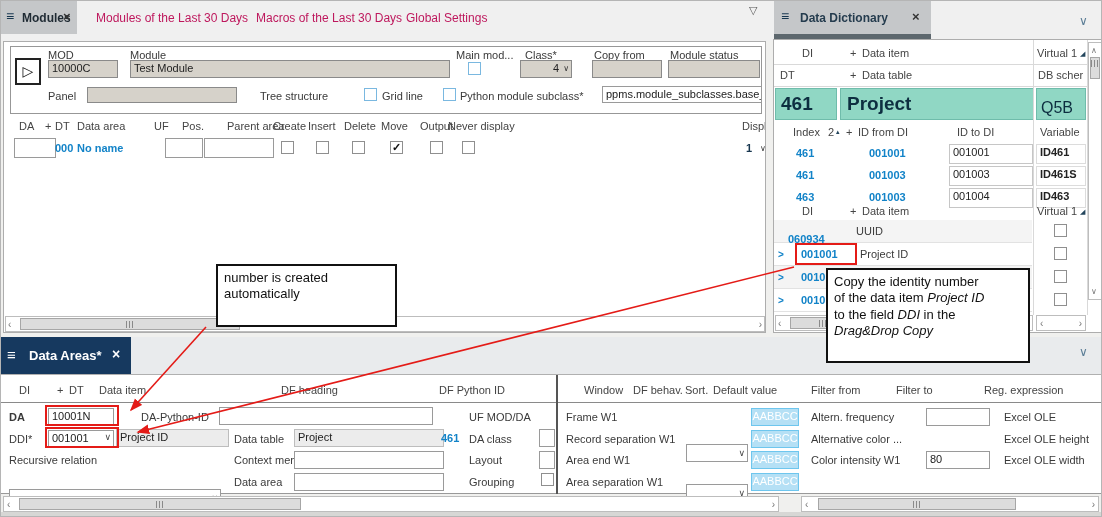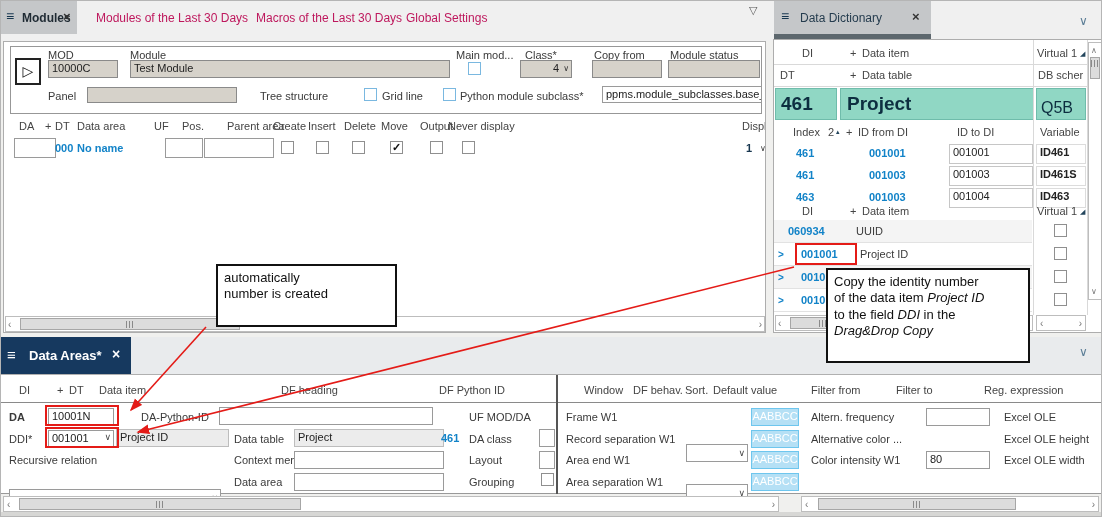--- a/index.html
+++ b/index.html
@@ -52,21 +52,21 @@
     <span class="abs tab" style="left:21px;top:10px;font-weight:bold;color:#1f2a33;">Modules</span>
     <span class="abs" style="left:62px;top:8px;font-size:13px;color:#333;font-weight:bold;">×</span>
   </div>
   <span class="abs tab" style="left:95px;top:10px;">Modules of the Last 30 Days</span>
   <span class="abs tab" style="left:255px;top:10px;">Macros of the Last 30 Days</span>
   <span class="abs tab" style="left:405px;top:10px;">Global Settings</span>
   <span class="abs" style="left:748px;top:3px;font-size:11px;color:#555;">▽</span>
 
   <div class="abs atab" style="left:773px;top:0;width:157px;height:33px;">
     <span class="abs" style="left:7px;top:7px;font-size:14px;color:#17364f;font-weight:bold;">≡</span>
-    <span class="abs tab" style="left:26px;top:10px;font-weight:normal;color:#253c4e;">Data Dictionary</span>
+    <span class="abs tab" style="left:26px;top:10px;font-weight:bold;color:#253c4e;">Data Dictionary</span>
     <span class="abs" style="left:138px;top:8px;font-size:13px;color:#333;font-weight:bold;">×</span>
   </div>
   <div class="abs" style="left:773px;top:33px;width:157px;height:5px;background:#5d676d;"></div>
   <span class="abs" style="left:1078px;top:13px;font-size:12px;color:#5b7d96;">∨</span>
 
   <div class="abs panel" style="left:2px;top:40px;width:763px;height:292px;overflow:hidden;">
 
     <div class="abs" style="left:6px;top:4px;width:752px;height:68px;border:1px solid #979797;"></div>
     <div class="abs" style="left:11px;top:16px;width:26px;height:27px;border:2px solid #222;background:#fff;text-align:center;">
       <span style="font-size:14px;color:#111;line-height:23px;">▷</span>
@@ -189,21 +189,21 @@
       <div class="abs wfld" style="left:262px;top:1px;width:50px;height:20px;border-color:#dcdcdc;font-weight:bold;">ID463</div>
     </div>
 
     <span class="abs hdr" style="left:28px;top:165px;">DI</span>
     <span class="abs hdr" style="left:76px;top:165px;">+</span>
     <span class="abs hdr" style="left:88px;top:165px;">Data item</span>
     <span class="abs hdr" style="left:263px;top:165px;">Virtual 1</span>
     <span class="abs srt" style="left:306px;top:168px;">◢</span>
 
     <div class="abs rowalt" style="left:0;top:180px;width:258px;height:23px;border-bottom:1px solid #e2e2e2;">
-      <span class="abs blue" style="left:14px;top:5px;">060934</span>
+      <span class="abs blue" style="left:14px;top:13px;">060934</span>
       <span class="abs lbl" style="left:82px;top:5px;">UUID</span>
     </div>
     <div class="abs" style="left:0;top:203px;width:258px;height:23px;border-bottom:1px solid #e2e2e2;background:#fff;">
       <span class="abs exp" style="left:4px;top:6px;">&gt;</span>
       <span class="abs blue" style="left:27px;top:5px;">001001</span>
       <span class="abs lbl" style="left:86px;top:5px;">Project ID</span>
     </div>
     <div class="abs rowalt" style="left:0;top:226px;width:258px;height:23px;border-bottom:1px solid #e2e2e2;">
       <span class="abs exp" style="left:4px;top:6px;">&gt;</span>
       <span class="abs blue" style="left:27px;top:5px;">0010</span>
@@ -351,22 +351,22 @@
     </defs>
     <line x1="205" y1="326" x2="130" y2="409" stroke="#e41b17" stroke-width="1.6" marker-end="url(#arr)"></line>
     <line x1="793" y1="266" x2="137" y2="431" stroke="#e41b17" stroke-width="1.6" marker-end="url(#arr)"></line>
   </svg>
 
   <div class="abs redbox" style="left:794px;top:242px;width:62px;height:22px;"></div>
   <div class="abs redbox" style="left:44px;top:404px;width:74px;height:21px;"></div>
   <div class="abs redbox" style="left:44px;top:426px;width:74px;height:21px;"></div>
 
   <div class="abs note" style="left:215px;top:263px;width:181px;height:63px;">
+    <div>number is created</div>
     <div>automatically</div>
-    <div>number is created</div>
   </div>
   <div class="abs note" style="left:825px;top:267px;width:204px;height:95px;">
     <div><span>Copy the identity number</span><i></i><span></span></div>
     <div><span>of the data item </span><i>Project ID</i><span></span></div>
     <div><span>to the field </span><i>DDI</i><span> in the</span></div>
     <div><span></span><i>Drag&amp;Drop Copy</i><span></span></div>
   </div>
 
 </div>
 

